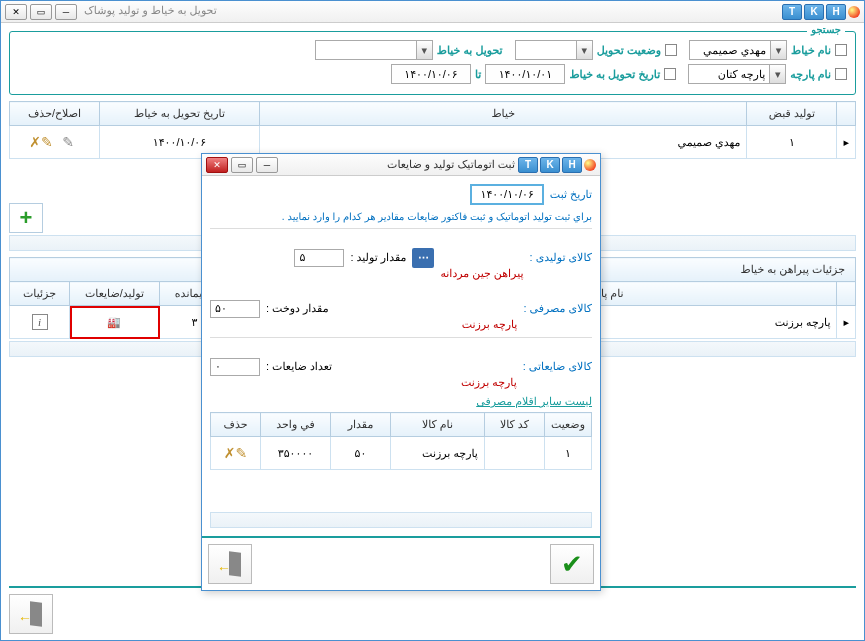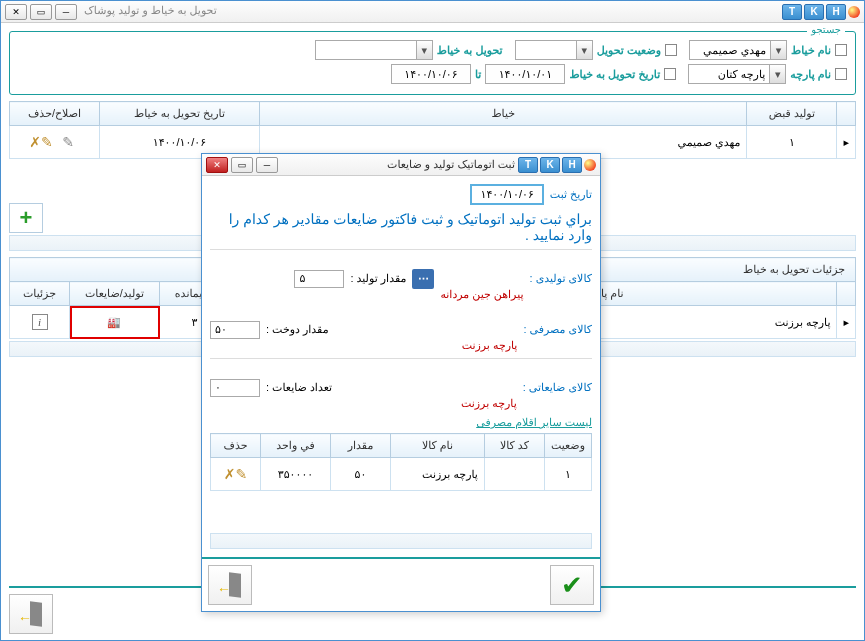--- a/index.html
+++ b/index.html
@@ -8,21 +8,21 @@
 .titlebar { height: 22px; background: linear-gradient(#fdfdfd,#f0f0f0); border-bottom: 1px solid #ccc; display: flex; justify-content: space-between; align-items: center; padding: 0 4px; }
 .titlebar-left { display: flex; gap: 3px; }
 .titlebar-right { display: flex; gap: 3px; align-items: center; }
 .titlebar-title { color: #888; margin-left: 4px; }
 .win-btn { width: 22px; height: 16px; border: 1px solid #999; background: linear-gradient(#fff,#e8e8e8); display: inline-flex; align-items: center; justify-content: center; font-size: 9px; cursor: pointer; border-radius: 2px; }
 .hkt { display: flex; gap: 2px; align-items: center; }
 .hkt-btn { width: 20px; height: 16px; border: 1px solid #2a6fb0; background: linear-gradient(#6db5ea,#3a8fd0); color: #fff; font-weight: bold; display: inline-flex; align-items: center; justify-content: center; border-radius: 2px; font-size: 10px; }
 .red-dot { width: 12px; height: 12px; background: radial-gradient(circle at 4px 4px,#ff8,#e00); border-radius: 50%; }
 .content { padding: 8px; position: relative; height: calc(100% - 22px); }
 .search-box { border: 1px solid #1a9d9d; border-radius: 3px; padding: 8px 8px 6px; position: relative; margin-bottom: 6px; }
-.search-legend { position: absolute; top: -8px; right: 10px; background: #fff; padding: 0 4px; color: #1a9d9d; font-size: 10px; }
+.search-legend { position: absolute; top: -8px; right: 10px; background: #fff; padding: 0 4px; color: #1a9d9d; font-size: 10px; font-weight: bold; }
 .search-row { display: flex; gap: 12px; margin-bottom: 4px; align-items: center; justify-content: flex-start; }
 .field { display: flex; align-items: center; gap: 4px; }
 .field label { color: #1a9d9d; white-space: nowrap; font-weight: bold; }
 .chk { width: 12px; height: 12px; border: 1px solid #888; background: #fff; }
 .combo { height: 20px; border: 1px solid #aaa; background: #eee; display: inline-flex; align-items: center; }
 .combo .arrow { width: 16px; text-align: center; color: #555; background: linear-gradient(#fff,#ddd); border-left: 1px solid #aaa; height: 100%; display: inline-flex; align-items: center; justify-content: center; }
 .combo .val { padding: 0 4px; min-width: 80px; background: #fff; height: 100%; display: inline-flex; align-items: center; }
 .date-input { width: 80px; height: 20px; border: 1px solid #aaa; text-align: center; background: #fefefe; direction: ltr; }
 .section-title { text-align: center; color: #0070c0; padding: 4px 0; border-top: 1px solid #d0e5f5; background: #f7fbff; }
 table.grid { width: 100%; border-collapse: collapse; }
@@ -47,21 +47,21 @@
 .red-label { color: #c00000; margin-top: 32px; }
 .blue-text { color: #0070c0; }
 .small-btn { width: 22px; height: 20px; background: #3a6fb0; color: #fff; border: none; border-radius: 2px; cursor: pointer; display: inline-flex; align-items: center; justify-content: center; font-weight: bold; }
 .num-input { width: 50px; height: 18px; border: 1px solid #aaa; text-align: left; padding: 0 4px; direction: ltr; }
 .list-title { color: #1a9d9d; text-decoration: underline; margin: 4px 0; }
 .modal-footer { border-top: 2px solid #1a9d9d; padding: 6px; display: flex; justify-content: space-between; }
 .check-btn { width: 44px; height: 40px; border: 1px solid #bbb; background: linear-gradient(#fff,#f0f0f0); display: inline-flex; align-items: center; justify-content: center; color: #1a8f1a; font-size: 26px; cursor: pointer; }
 .red-outline { outline: 2px solid #e00000; outline-offset: -2px; }
 .edit-ico { color:#888; font-size:14px; }
 .del-ico { color:#c09030; font-size:14px; }
-.blue-note { color:#0070c0; font-size:14px; }
+.blue-note { color:#0070c0; font-size:10px; }
 .spacer4 { height: 40px; }
 .info-ico { border:1px solid #888; width:16px; height:16px; display:inline-flex; align-items:center; justify-content:center; font-family: serif; font-style: italic; color:#555; }
 </style>
 </head>
 <body>
 
 <div class="window">
   <div class="titlebar">
     <div class="titlebar-right">
       <div class="hkt">
@@ -150,21 +150,21 @@
       </table>
     <div class="spacer4"></div>
     <button class="plus-btn">+</button>
     <div style="clear:both"></div>
     <div class="scroll-track"></div>
 
     <div class="sub-section">
       <table class="grid">
         <tbody>
             <tr>
-          <th colspan="7" style="text-align:right;padding-right:10px">جزئیات تحویل به خیاط</th>
+          <th colspan="7" style="text-align:right;padding-right:10px">جزئیات پیراهن به خیاط</th>
         </tr>
         <tr>
           <th class="row-marker"></th>
           <th>نام پارچه</th>
           <th style="width:80px">تعداد برش</th>
           <th style="width:60px">دوخت</th>
           <th style="width:70px">باقیمانده</th>
           <th style="width:90px">تولید/ضایعات</th>
           <th style="width:60px">جزئیات</th>
         </tr>

